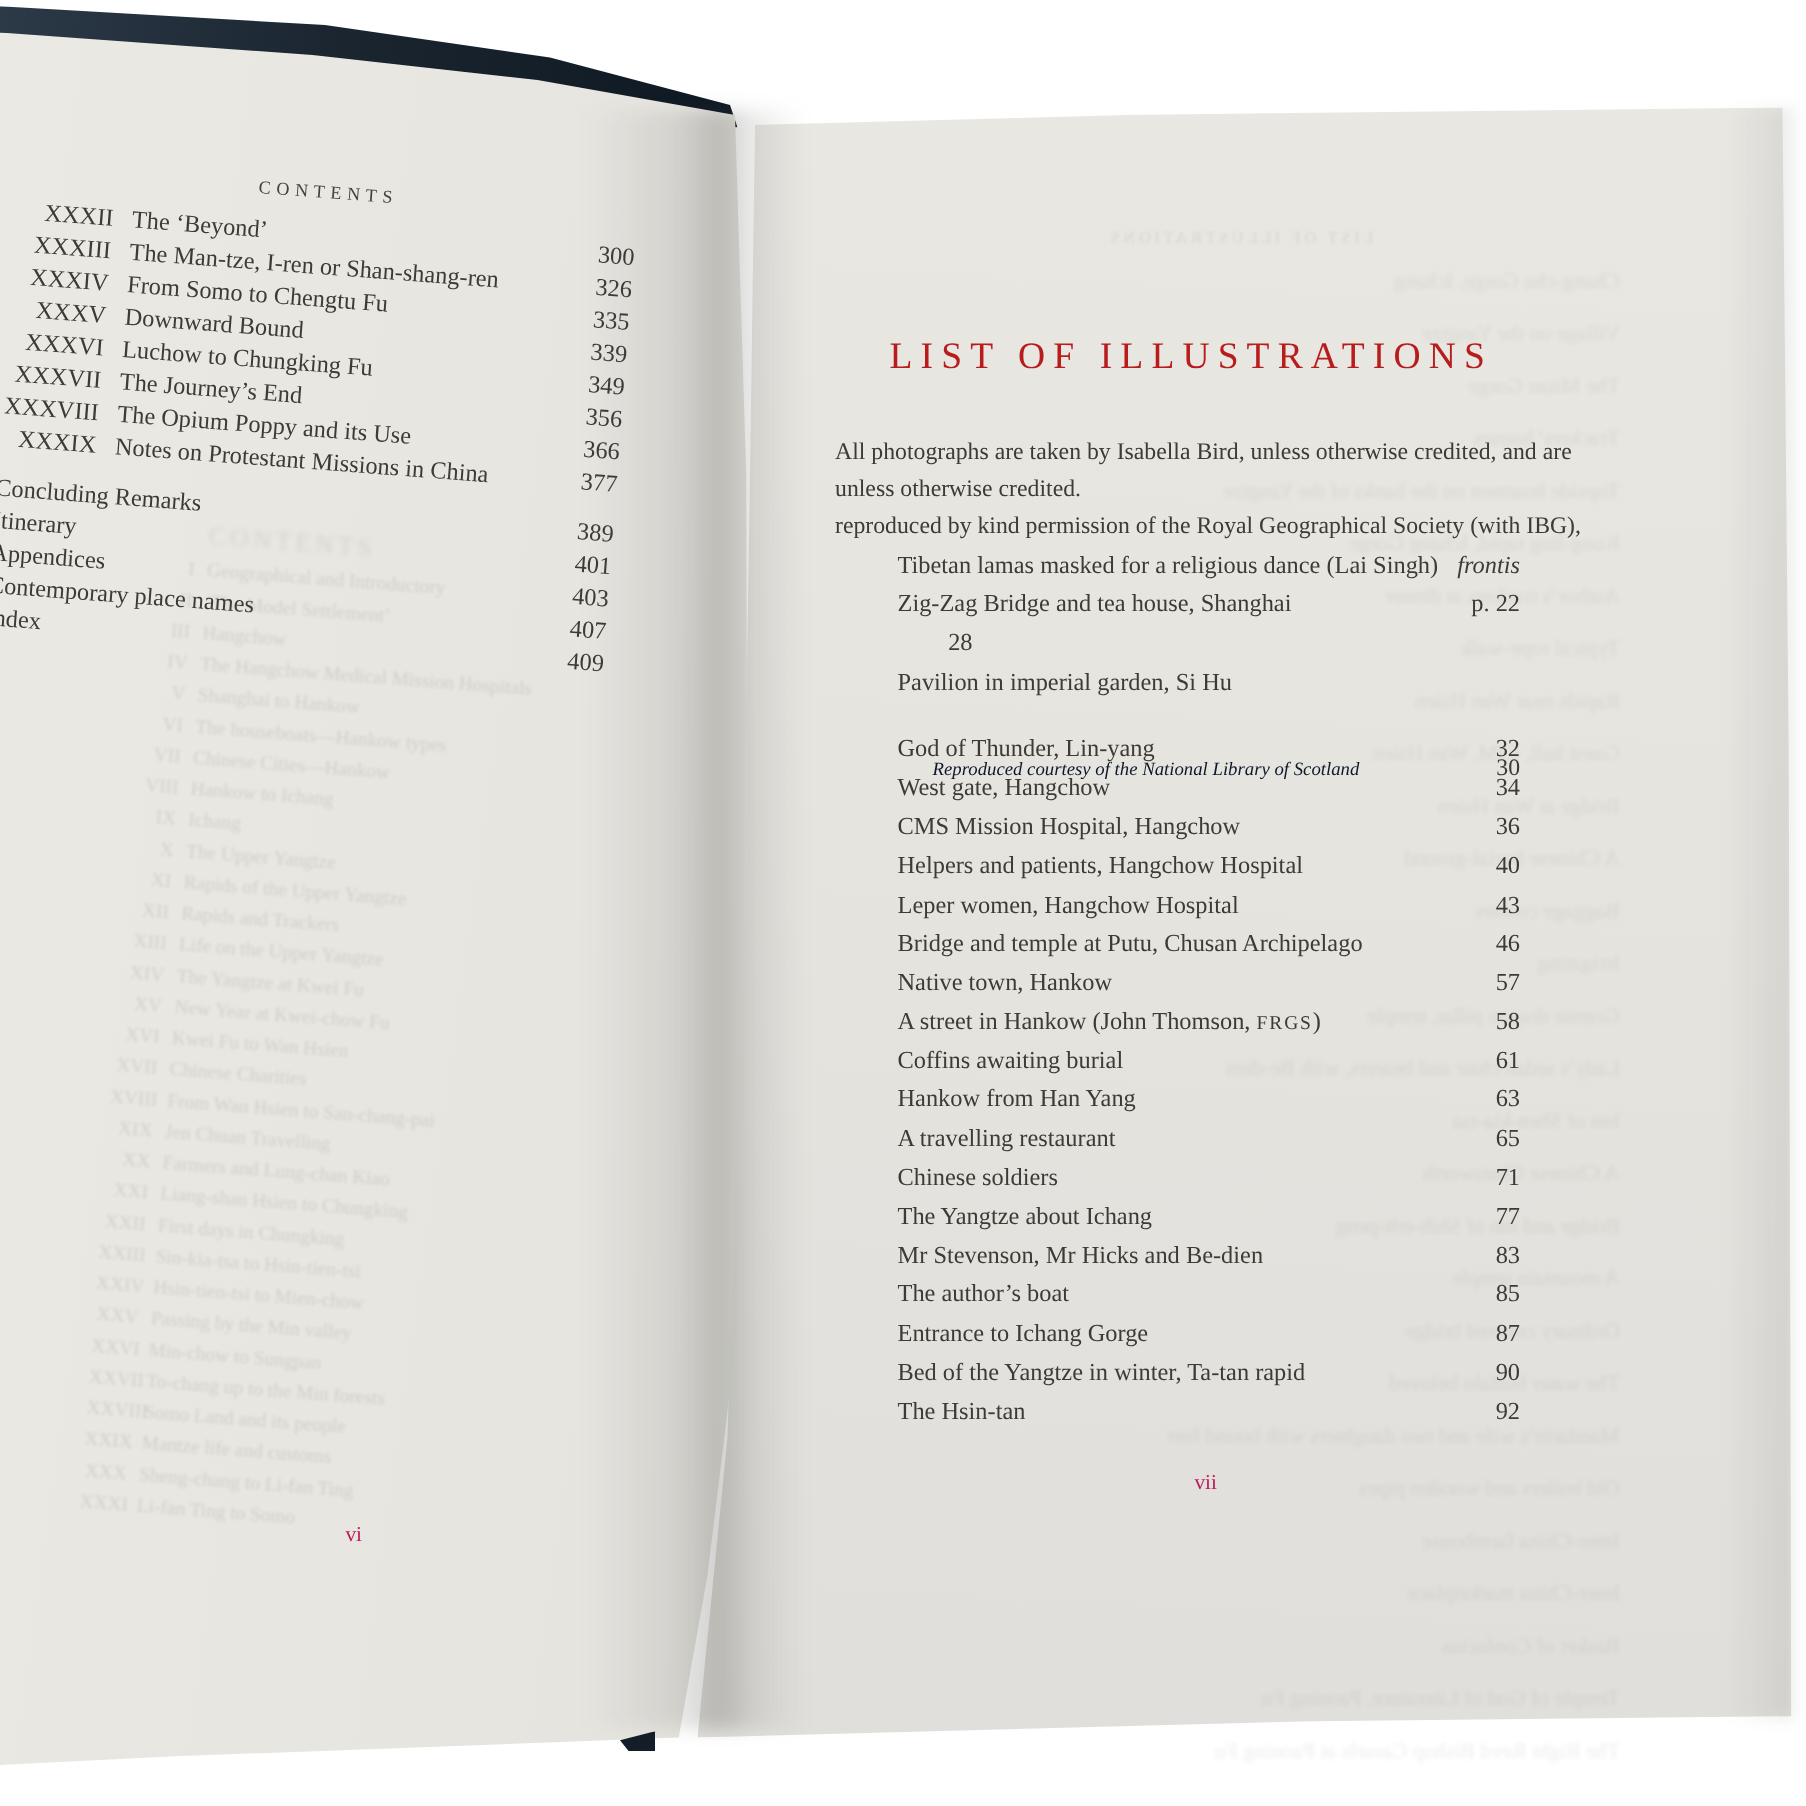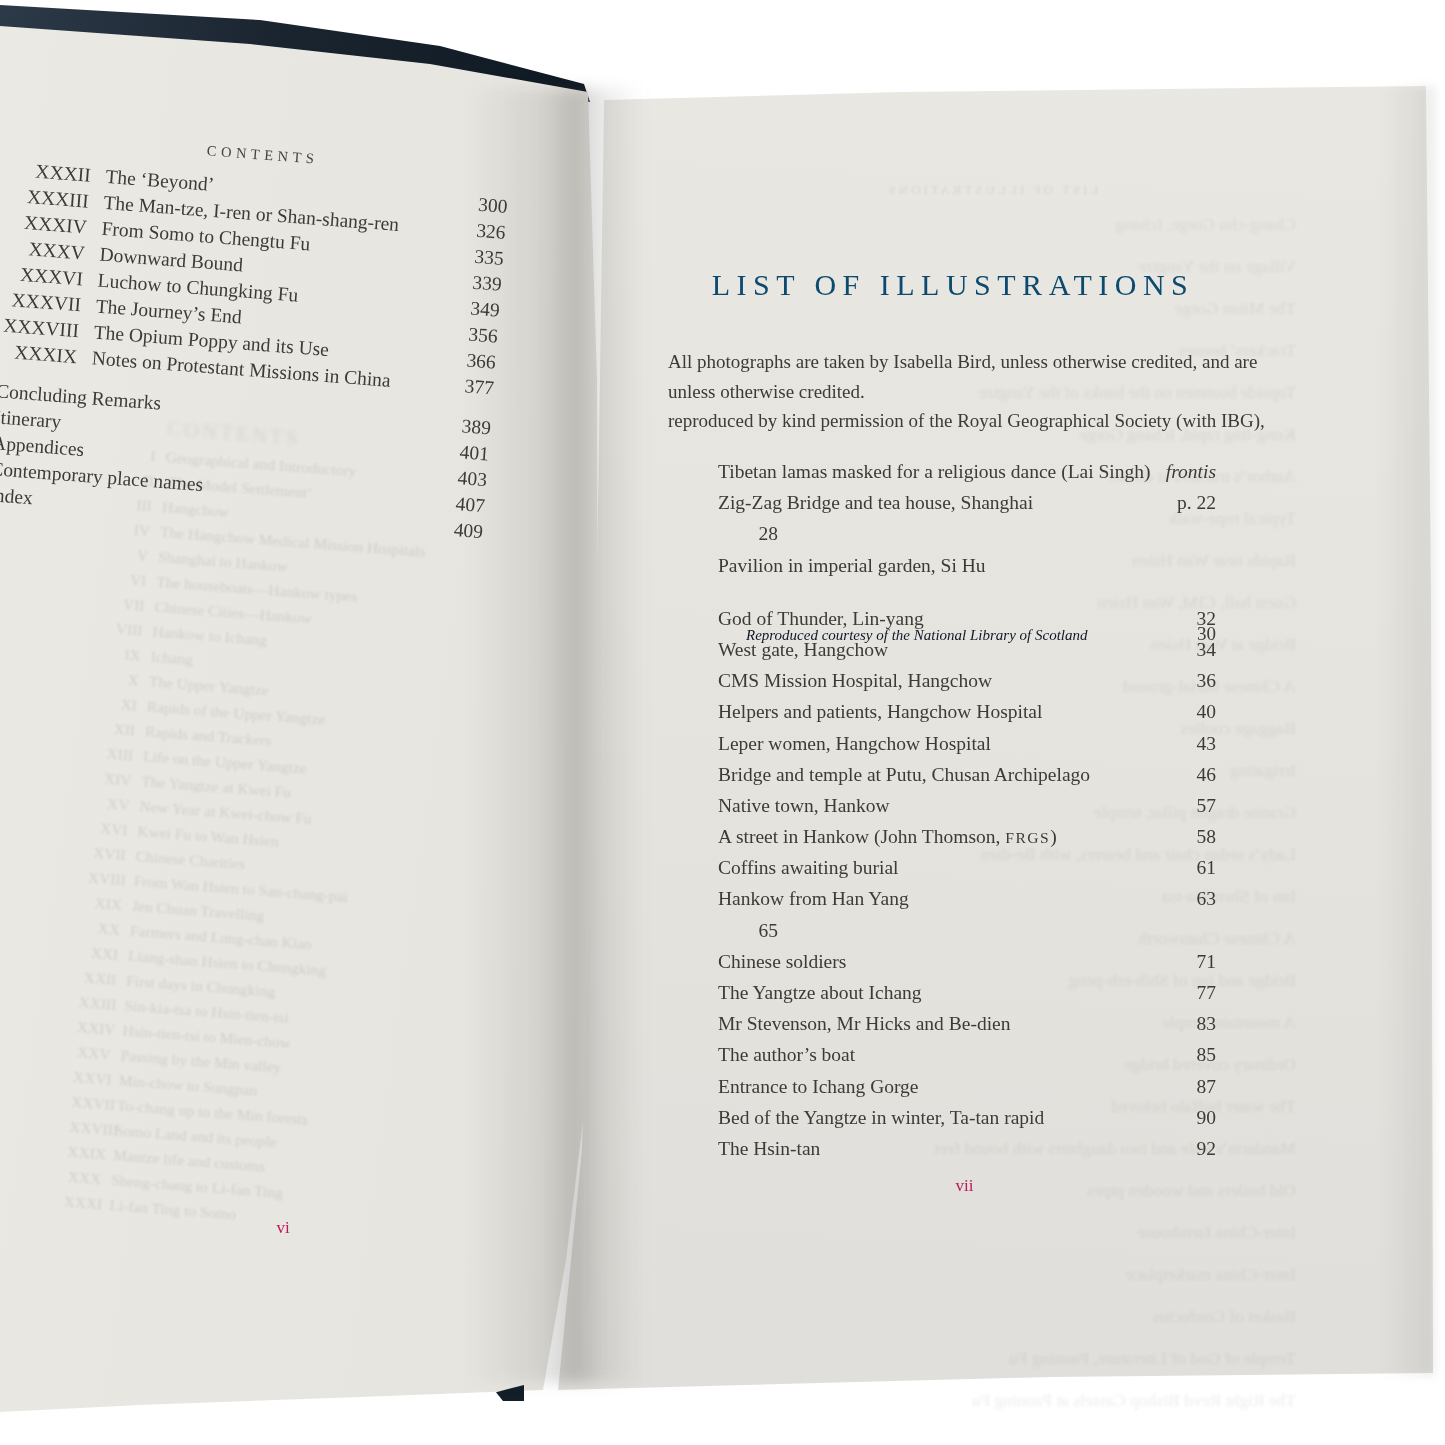--- a/index.html
+++ b/index.html
@@ -42,24 +42,24 @@
   .glrow{display:flex;align-items:baseline;height:25px;font-size:15.5px;white-space:nowrap;}
   .glnum{width:36px;text-align:right;flex:none;}
   .gltitle{padding-left:10px;}
   .folio{font-size:17px;color:#be185d;}
   .folio-left{position:absolute;left:243px;top:1218px;width:80px;text-align:center;}
 
   
   .right-content{position:absolute;left:610px;top:0;width:828px;color:#3e3a35;}
   .illus-title{position:absolute;top:268px;left:58px;width:648px;box-sizing:border-box;
     padding-right:78px;margin:0;text-align:center;font-size:30px;font-weight:normal;
-    letter-spacing:6.5px;color:#0c4a6e;white-space:nowrap;}
+    letter-spacing:6.5px;color:#b91c1c;white-space:nowrap;}
   .intro{position:absolute;top:347px;left:58px;width:700px;font-size:19px;line-height:29.5px;}
   .intro div{white-space:nowrap;}
-  .illus-list{position:absolute;top:461px;left:58px;width:648px;box-sizing:border-box;
+  .illus-list{position:absolute;top:442px;left:58px;width:648px;box-sizing:border-box;
     padding-left:50px;padding-right:100px;}
   .irow{display:flex;align-items:baseline;height:31.2px;font-size:19.5px;}
   .ititle{flex:1;white-space:nowrap;}
   .ipage{flex:none;min-width:60px;text-align:right;}
   .ipage.it{font-style:italic;}
   .inote{display:flex;align-items:baseline;height:22px;font-size:15px;}
   .ntext{flex:1;font-style:italic;padding-left:28px;white-space:nowrap;color:#0f172a;}
   .inote .ipage{font-size:19px;margin-top:37px;}
   .sc{font-size:.8em;letter-spacing:1.5px;}
   .folio-right{position:absolute;top:1176px;left:58px;width:648px;box-sizing:border-box;
@@ -429,20 +429,21 @@
         </div>
         <div class="irow">
           <span class="ititle">Coffins awaiting burial</span>
           <span class="ipage">61</span>
         </div>
         <div class="irow">
           <span class="ititle">Hankow from Han Yang</span>
           <span class="ipage">63</span>
         </div>
         <div class="irow">
+          <span class="ititle">A travelling restaurant</span>
           <span class="ipage">65</span>
         </div>
         <div class="irow">
           <span class="ititle">Chinese soldiers</span>
           <span class="ipage">71</span>
         </div>
         <div class="irow">
           <span class="ititle">The Yangtze about Ichang</span>
           <span class="ipage">77</span>
         </div>

